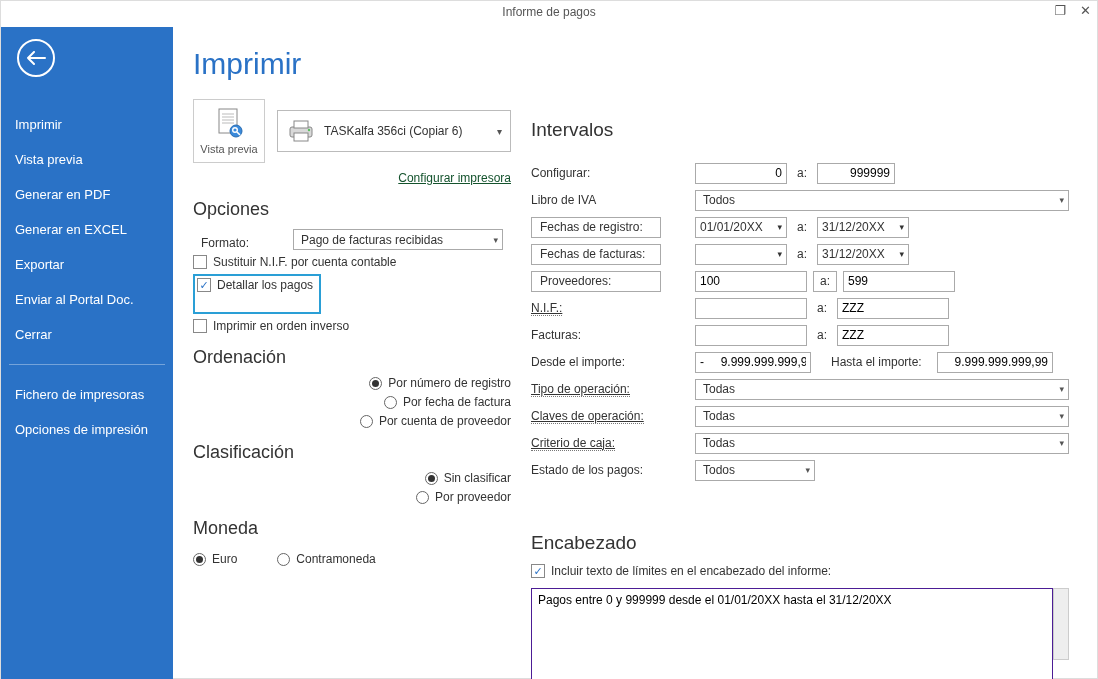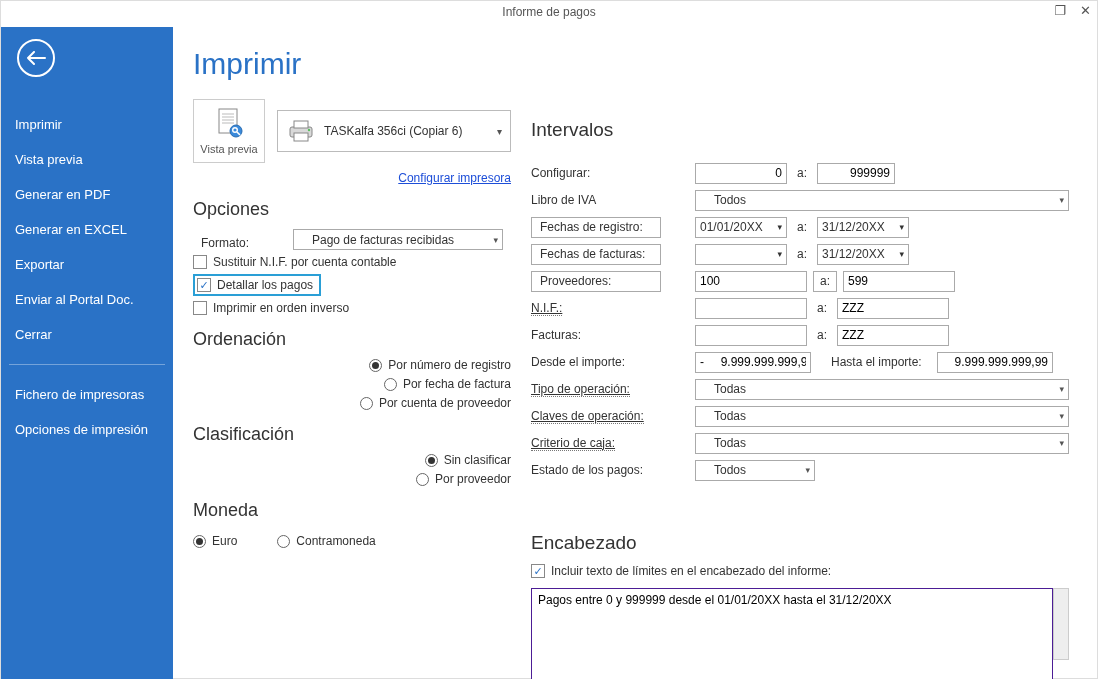--- a/index.html
+++ b/index.html
@@ -36,33 +36,33 @@
     display:flex; flex-direction:column; align-items:center; justify-content:center;
     font-size:11px; color:#555; cursor:pointer;
   }
   .previewbtn svg { margin-bottom:2px; }
   .printer-select {
     flex:1; height:42px; border:1px solid #bbb; display:flex; align-items:center;
     padding:8px 8px; gap:8px; cursor:pointer; margin-top:11px;
   }
   .printer-select .arrow { margin-left:auto; color:#555; font-size:10px; }
   .cfg-link { text-align:right; margin-top:8px; }
-  .cfg-link span { text-decoration:underline; color:#1d4ed8; cursor:pointer; font-size:12px; }
+  .cfg-link span { text-decoration:underline; color:#14532d; cursor:pointer; font-size:12px; }
   .section-h { font-size:18px; font-weight:400; color:#333; margin:14px 0 8px 0; }
   .form-line { display:flex; align-items:flex-end; margin:3px 8px; min-height:22px;gap:32px; }
   .form-line label.lab { width:60px; }
   .select, .combo {
     border:1px solid #aaa; height:21px; background:#fff; display:flex; align-items:center;
-    padding:0 4px 0 18px; cursor:pointer; font-size:12px;
+    padding:0 4px 0 7px; cursor:pointer; font-size:12px;
   }
   .combo .arrow, .select .arrow { margin-left:auto; font-size:9px; color:#555; }
   .chk { width:14px; height:14px; border:1px solid #888; background:#fff; display:inline-flex; align-items:center; justify-content:center; margin-right:6px; cursor:pointer; font-size:11px; color:#2A72C6; }
   .chk.checked::after { content:"✓"; }
   .chk-row { display:flex; align-items:center; margin:5px 0; font-size:12px; }
-  .highlight { border:2px solid #2A9FD6; padding:2px 6px 2px 2px; display:inline-flex; align-items:flex-start; }
+  .highlight { border:2px solid #2A9FD6; padding:2px 6px 20px 2px; display:inline-flex; align-items:flex-start; }
   .radio { width:13px; height:13px; border:1px solid #666; border-radius:50%; display:inline-flex; align-items:center; justify-content:center; margin-right:6px; cursor:pointer; }
   .radio.checked::after { content:""; width:7px; height:7px; background:#333; border-radius:50%; }
   .radio-row { display:flex; align-items:center; margin:5px 0; font-size:12px;justify-content:flex-end; }
   .radio-inline { display:flex; gap:40px; }
   .rlabel { width:158px; font-size:12px; display:flex; align-items:center; }
   .rlabel.u span { text-decoration:underline; }
   .btn-like {
     border:1px solid #aaa; height:21px; padding:0 8px; background:#fff;
     display:inline-flex; align-items:center; font-size:12px; cursor:pointer;
   }

